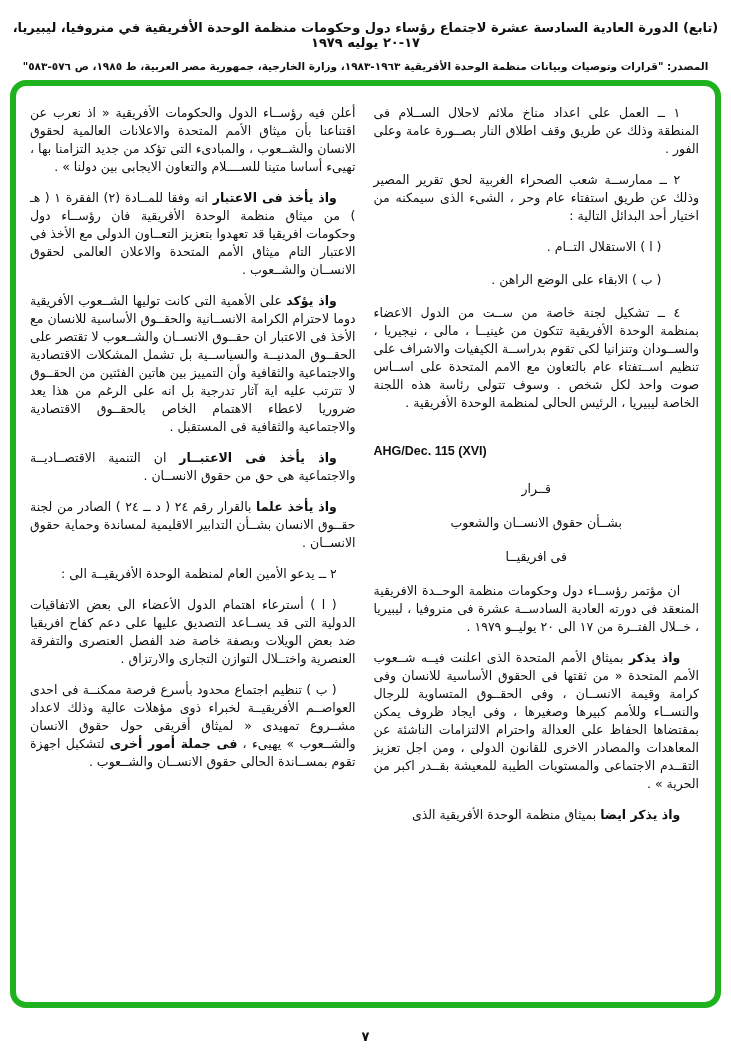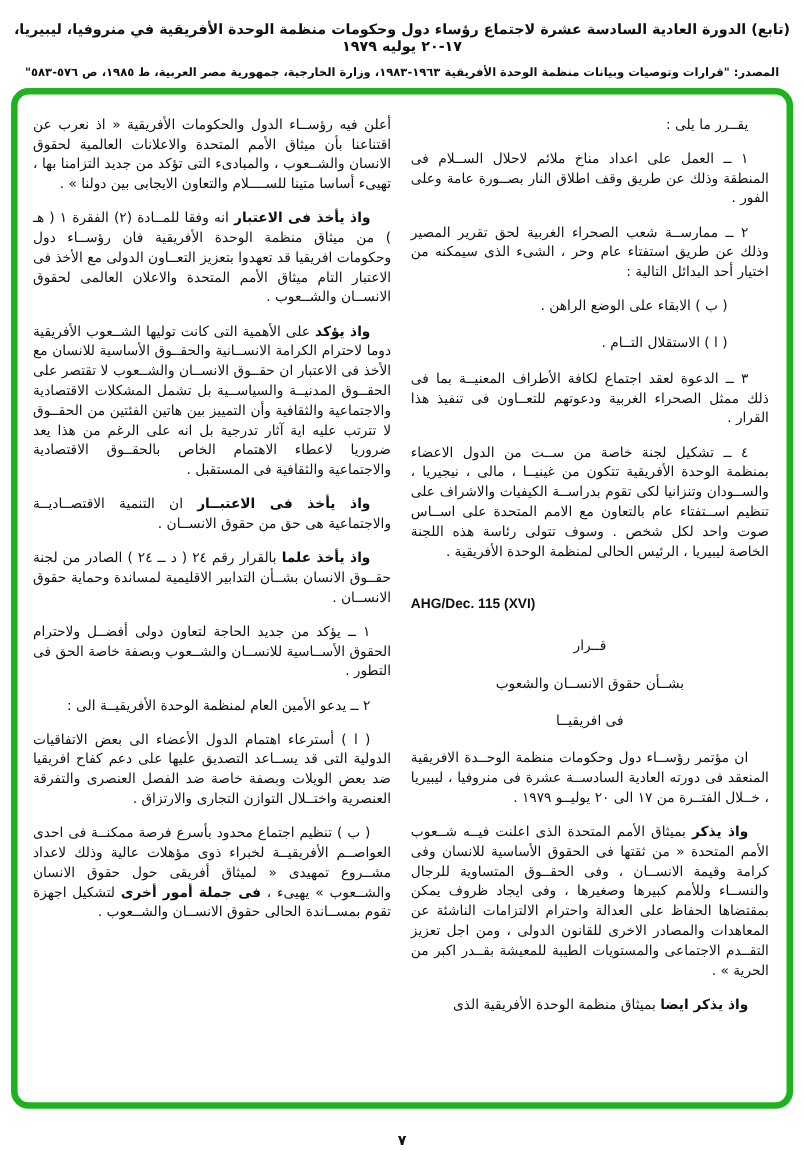--- a/index.html
+++ b/index.html
@@ -42,43 +42,40 @@
 
 <div class="header">
   <div class="header-line1">(تابع) الدورة العادية السادسة عشرة لاجتماع رؤساء دول وحكومات منظمة الوحدة الأفريقية في منروفيا، ليبيريا، ١٧-٢٠ يوليه ١٩٧٩</div>
   <div class="header-line2">المصدر: "قرارات وتوصيات وبيانات منظمة الوحدة الأفريقية ١٩٦٣-١٩٨٣، وزارة الخارجية، جمهورية مصر العربية، ط ١٩٨٥، ص ٥٧٦-٥٨٣"</div>
 </div>
 
 <div class="frame">
   <div class="columns">
 
     <div class="col">
-      <p><span>يقــرر ما يلى :</span></p>
       <p><span>١ ــ العمل على اعداد مناخ ملائم لاحلال الســلام فى المنطقة وذلك عن طريق وقف اطلاق النار بصــورة عامة وعلى الفور .</span></p>
       <p><span>٢ ــ ممارســة شعب الصحراء الغربية لحق تقرير المصير وذلك عن طريق استفتاء عام وحر ، الشىء الذى سيمكنه من اختيار أحد البدائل التالية :</span></p>
+      <p class="sub"><span>( ا ) الاستقلال التــام .</span></p>
       <p class="sub"><span>( ب ) الابقاء على الوضع الراهن .</span></p>
-      <p class="sub"><span>( ا ) الاستقلال التــام .</span></p>
-      <p><span>٣ ــ الدعوة لعقد اجتماع لكافة الأطراف المعنيــة بما فى ذلك ممثل الصحراء الغربية ودعوتهم للتعــاون فى تنفيذ هذا القرار .</span></p>
       <p><span>٤ ــ تشكيل لجنة خاصة من ســت من الدول الاعضاء بمنظمة الوحدة الأفريقية تتكون من غينيــا ، مالى ، نيجيريا ، والســودان وتنزانيا لكى تقوم بدراســة الكيفيات والاشراف على تنظيم اســتفتاء عام بالتعاون مع الامم المتحدة على اســاس صوت واحد لكل شخص . وسوف تتولى رئاسة هذه اللجنة الخاصة ليبيريا ، الرئيس الحالى لمنظمة الوحدة الأفريقية .</span></p>
       <p class="doc-number"><span>AHG/Dec. 115 (XVI)</span></p>
       <p class="heading"><span>قــرار</span></p>
       <p class="heading"><span>بشــأن حقوق الانســان والشعوب</span></p>
       <p class="heading"><span>فى افريقيــا</span></p>
       <p><span>ان مؤتمر رؤســاء دول وحكومات منظمة الوحــدة الافريقية المنعقد فى دورته العادية السادســة عشرة فى منروفيا ، ليبيريا ، خــلال الفتــرة من ١٧ الى ٢٠ يوليــو ١٩٧٩ .</span></p>
       <p><b>واذ يذكر</b><span> بميثاق الأمم المتحدة الذى اعلنت فيــه شــعوب الأمم المتحدة « من ثقتها فى الحقوق الأساسية للانسان وفى كرامة وقيمة الانســان ، وفى الحقــوق المتساوية للرجال والنســاء وللأمم كبيرها وصغيرها ، وفى ايجاد ظروف يمكن بمقتضاها الحفاظ على العدالة واحترام الالتزامات الناشئة عن المعاهدات والمصادر الاخرى للقانون الدولى ، ومن اجل تعزيز التقــدم الاجتماعى والمستويات الطيبة للمعيشة بقــدر اكبر من الحرية » .</span></p>
       <p><b>واذ يذكر ايضا</b><span> بميثاق منظمة الوحدة الأفريقية الذى</span></p>
     </div>
 
     <div class="col">
       <p class="no-indent"><span>أعلن فيه رؤســاء الدول والحكومات الأفريقية « اذ نعرب عن اقتناعنا بأن ميثاق الأمم المتحدة والاعلانات العالمية لحقوق الانسان والشــعوب ، والمبادىء التى تؤكد من جديد التزامنا بها ، تهيىء أساسا متينا للســــلام والتعاون الايجابى بين دولنا » .</span></p>
       <p><b>واذ يأخذ فى الاعتبار</b><span> انه وفقا للمــادة (٢) الفقرة ١ ( هـ ) من ميثاق منظمة الوحدة الأفريقية فان رؤســاء دول وحكومات افريقيا قد تعهدوا بتعزيز التعــاون الدولى مع الأخذ فى الاعتبار التام ميثاق الأمم المتحدة والاعلان العالمى لحقوق الانســان والشــعوب .</span></p>
       <p><b>واذ يؤكد</b><span> على الأهمية التى كانت توليها الشــعوب الأفريقية دوما لاحترام الكرامة الانســانية والحقــوق الأساسية للانسان مع الأخذ فى الاعتبار ان حقــوق الانســان والشــعوب لا تقتصر على الحقــوق المدنيــة والسياســية بل تشمل المشكلات الاقتصادية والاجتماعية والثقافية وأن التمييز بين هاتين الفئتين من الحقــوق لا تترتب عليه اية آثار تدرجية بل انه على الرغم من هذا يعد ضروريا لاعطاء الاهتمام الخاص بالحقــوق الاقتصادية والاجتماعية والثقافية فى المستقبل .</span></p>
       <p><b>واذ يأخذ فى الاعتبــار</b><span> ان التنمية الاقتصــاديــة والاجتماعية هى حق من حقوق الانســان .</span></p>
       <p><b>واذ يأخذ علما</b><span> بالقرار رقم ٢٤ ( د ــ ٢٤ ) الصادر من لجنة حقــوق الانسان بشــأن التدابير الاقليمية لمساندة وحماية حقوق الانســان .</span></p>
-      <p><span>١ ــ يؤكد من جديد الحاجة لتعاون دولى أفضــل ولاحترام الحقوق الأســاسية للانســان والشــعوب وبصفة خاصة الحق فى التطور .</span></p>
       <p><span>٢ ــ يدعو الأمين العام لمنظمة الوحدة الأفريقيــة الى :</span></p>
       <p><span>( ا ) أسترعاء اهتمام الدول الأعضاء الى بعض الاتفاقيات الدولية التى قد يســاعد التصديق عليها على دعم كفاح افريقيا ضد بعض الويلات وبصفة خاصة ضد الفصل العنصرى والتفرقة العنصرية واختــلال التوازن التجارى والارتزاق .</span></p>
       <p><span>( ب ) تنظيم اجتماع محدود بأسرع فرصة ممكنــة فى احدى العواصــم الأفريقيــة لخبراء ذوى مؤهلات عالية وذلك لاعداد مشــروع تمهيدى « لميثاق أفريقى حول حقوق الانسان والشــعوب » يهيىء ، </span><b>فى جملة أمور أخرى</b><span> لتشكيل اجهزة تقوم بمســاندة الحالى حقوق الانســان والشــعوب .</span></p>
     </div>
 
   </div>
 </div>
 
 <div class="footer">
   <span class="page-number">٧</span>

